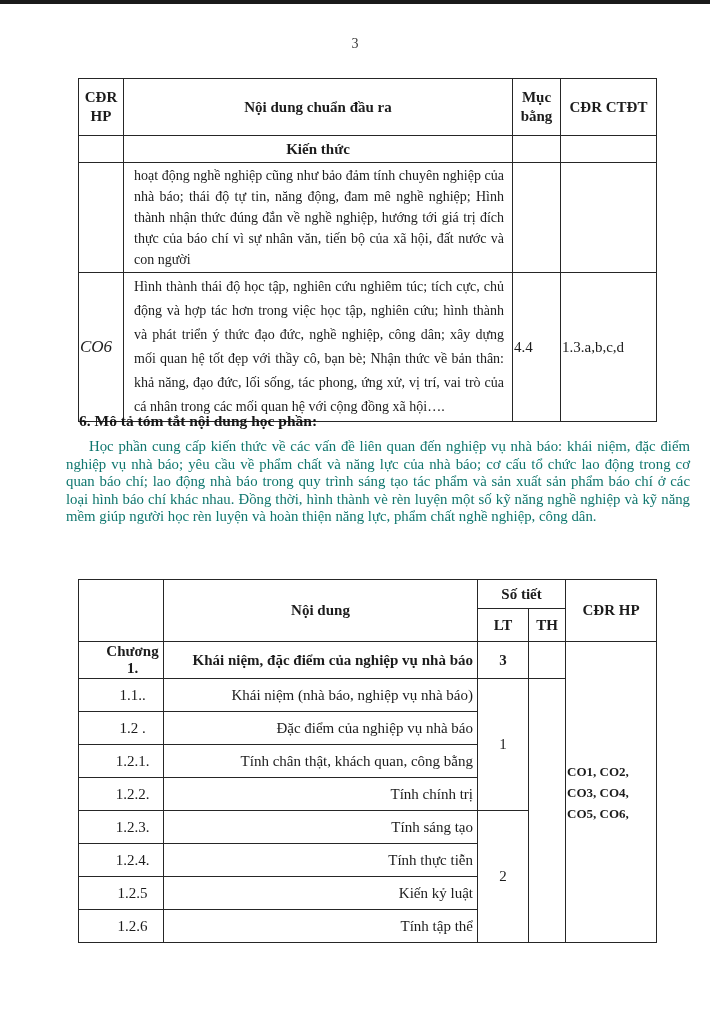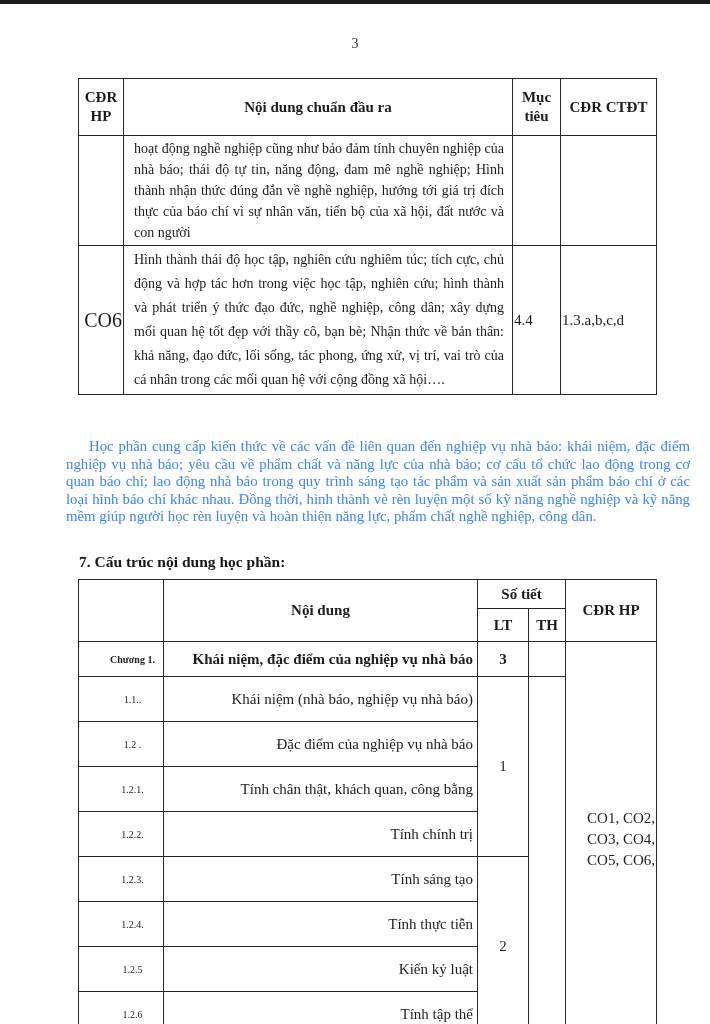--- a/index.html
+++ b/index.html
@@ -12,85 +12,91 @@
   .pagenum{position:absolute;left:0;top:36px;width:710px;text-align:center;
     font-size:14px;color:#3a3a3a;}
   table{border-collapse:collapse;table-layout:fixed;}
   th,td{border:1.6px solid #262626;vertical-align:middle;overflow:hidden;}
   th{font-weight:bold;text-align:center;font-size:15px;line-height:19px;padding:2px;}
   .tbl1{position:absolute;left:78px;top:78px;width:578px;}
   .tbl1 .h-row{height:57px;}
   .tbl1 .kienthuc-row{height:27px;}
   .tbl1 .rowA{height:105px;}
   .tbl1 .rowB{height:137px;}
-  .code-cell{text-align:right;font-size:20px;}
+  .code-cell{text-align:left;font-size:17px;font-style:italic;}
   .target-cell,.plo-cell{font-size:15px;}
   .content-long{
     text-align:justify;font-size:14px;padding:2px 8px 2px 10px;
   }
   .rowA .content-long{line-height:21px;}
   .rowB .content-long{line-height:24px;}
   .section-cell{text-align:center;font-weight:bold;font-size:15px;}
   .heading{position:absolute;left:79px;font-weight:bold;font-size:15.5px;color:#161616;}
   .h6{top:412px;}
   .h7{top:553px;}
   .para{
     position:absolute;left:66px;top:438px;width:624px;
-    font-size:14.8px;line-height:17.5px;text-align:justify;text-indent:23px;color:#3b82f6;
+    font-size:14.8px;line-height:17.5px;text-align:justify;text-indent:23px;color:#0f766e;
   }
   .tbl2{position:absolute;left:78px;top:579px;width:578px;}
   .tbl2 .hr1{height:29px;}
   .tbl2 .hr2{height:33px;}
   .tbl2 .chapter-row{height:35px;}
-  .tbl2 .body-row{height:45px;margin-top:12px;}
-  .no-cell{text-align:center;font-size:10px;padding-left:24px;}
+  .tbl2 .body-row{height:33px;margin-top:12px;}
+  .no-cell{text-align:center;font-size:15px;padding-left:24px;}
   .topic-cell{text-align:right;font-size:15px;padding:2px 4px 2px 10px;}
   .bold{font-weight:bold;}
   .lt-cell,.th-cell{text-align:center;font-size:15px;}
-  .clo-merged{text-align:right;font-size:15px;line-height:21px;}
+  .clo-merged{text-align:left;font-size:13px;line-height:21px;font-weight:bold;}
 </style>
 </head>
 <body>
 
 <div class="page">
   <div class="topbar"></div>
 
   <div class="pagenum">3</div>
 
   <table class="tbl1">
     <colgroup>
       <col style="width:45px">
         <col style="width:389px">
         <col style="width:48px">
         <col style="width:96px">
     </colgroup>
     <tbody>
         <tr class="h-row">
       <th>CĐR HP</th>
       <th>Nội dung chuẩn đầu ra</th>
-      <th>Mục tiêu</th>
+      <th>Mục bằng</th>
       <th>CĐR CTĐT</th>
+    </tr>
+    <tr class="kienthuc-row">
+      <td></td>
+      <td class="section-cell">Kiến thức</td>
+      <td></td>
+      <td></td>
     </tr>
     <tr class="rowA">
       <td class="code-cell"></td>
       <td class="content-long">hoạt động nghề nghiệp cũng như bảo đảm tính chuyên nghiệp của nhà báo; thái độ tự tin, năng động, đam mê nghề nghiệp; Hình thành nhận thức đúng đắn về nghề nghiệp, hướng tới giá trị đích thực của báo chí vì sự nhân văn, tiến bộ của xã hội, đất nước và con người</td>
       <td class="target-cell"></td>
       <td class="plo-cell"></td>
     </tr>
     <tr class="rowB">
       <td class="code-cell">CO6</td>
       <td class="content-long">Hình thành thái độ học tập, nghiên cứu nghiêm túc; tích cực, chủ động và hợp tác hơn trong việc học tập, nghiên cứu; hình thành và phát triển ý thức đạo đức, nghề nghiệp, công dân; xây dựng mối quan hệ tốt đẹp với thầy cô, bạn bè; Nhận thức về bản thân: khả năng, đạo đức, lối sống, tác phong, ứng xử, vị trí, vai trò của cá nhân trong các mối quan hệ với cộng đồng xã hội….</td>
       <td class="target-cell">4.4</td>
       <td class="plo-cell">1.3.a,b,c,d</td>
     </tr>
   </tbody>
     </table>
 
+  <div class="heading h6">6. Mô tả tóm tắt nội dung học phần:</div>
   <div class="para">Học phần cung cấp kiến thức về các vấn đề liên quan đến nghiệp vụ nhà báo: khái niệm, đặc điểm nghiệp vụ nhà báo; yêu cầu về phẩm chất và năng lực của nhà báo; cơ cấu tổ chức lao động trong cơ quan báo chí; lao động nhà báo trong quy trình sáng tạo tác phẩm và sản xuất sản phẩm báo chí ở các loại hình báo chí khác nhau. Đồng thời, hình thành vè rèn luyện một số kỹ năng nghề nghiệp và kỹ năng mềm giúp người học rèn luyện và hoàn thiện năng lực, phẩm chất nghề nghiệp, công dân.</div>
-  <div class="heading h7">7. Cấu trúc nội dung học phần:</div>
 
   <table class="tbl2">
     <colgroup>
       <col style="width:85px">
         <col style="width:314px">
         <col style="width:51px">
         <col style="width:37px">
         <col style="width:91px">
     </colgroup>
     <tbody>

